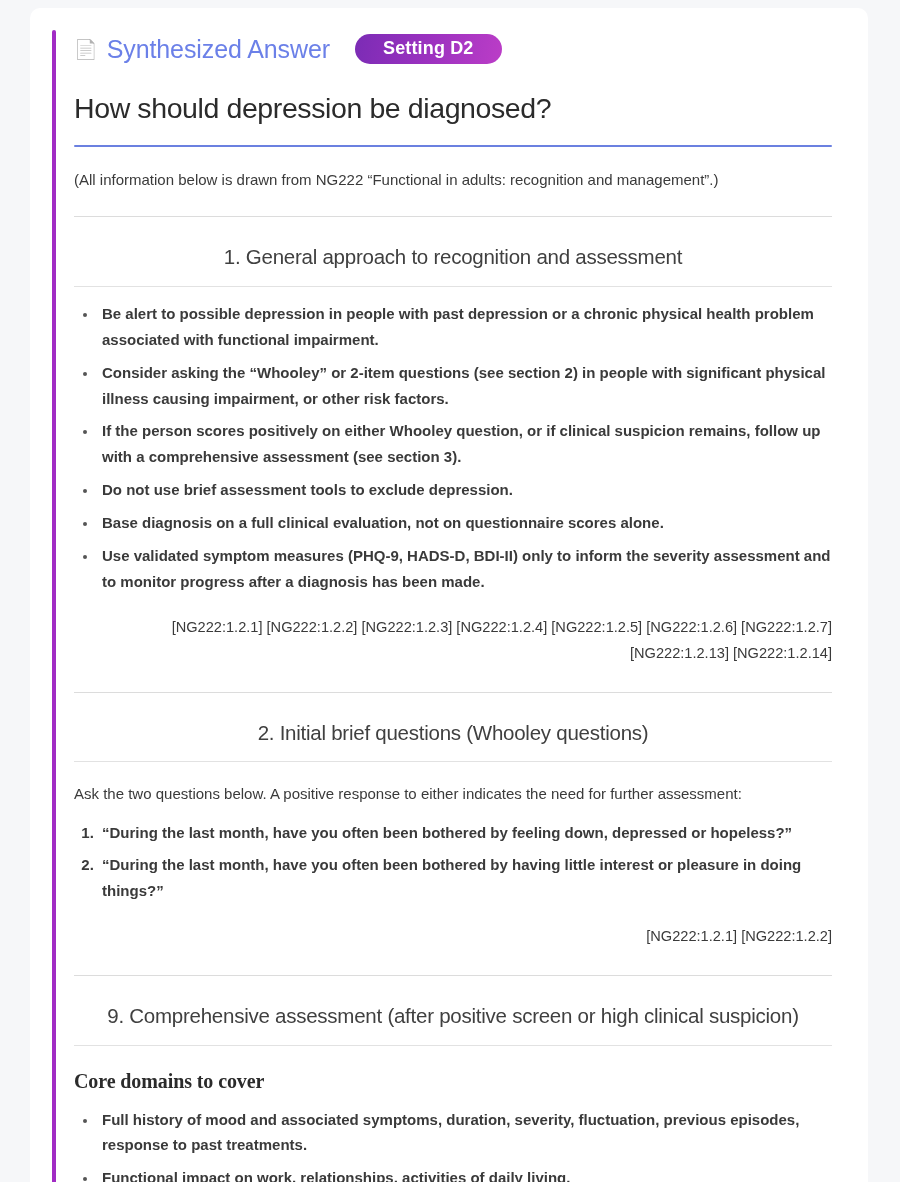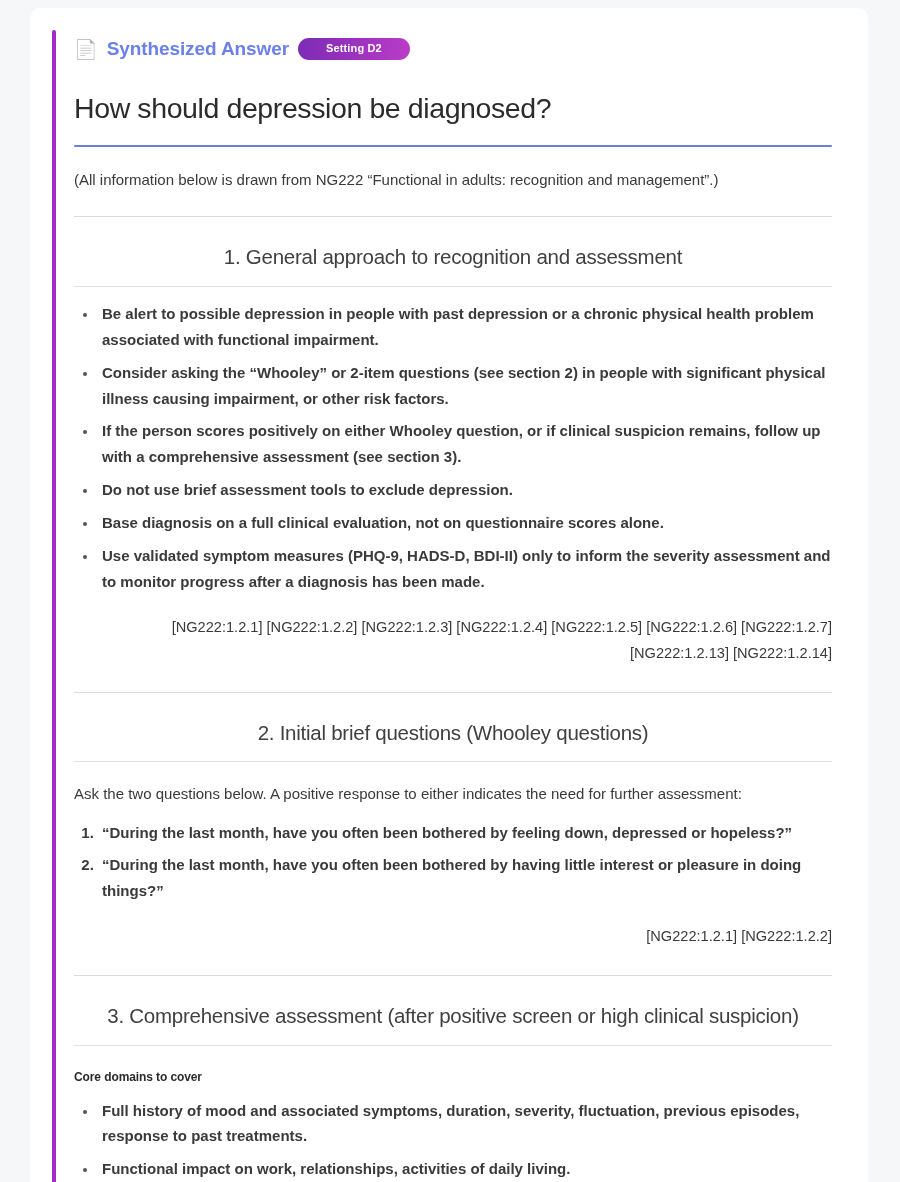--- a/index.html
+++ b/index.html
@@ -46,34 +46,34 @@
     height: 30px;
   }
   .doc-icon {
     font-size: 19px;
     line-height: 1;
     display: inline-block;
     filter: grayscale(100%);
     user-select: none;
   }
   .head-label {
-    font-size: 19px;
-    font-weight: bold;
+    font-size: 25px;
+    font-weight: normal;
     color: #6b80e8;
     letter-spacing: -0.1px;
     text-align: center;
   }
   .setting-badge {
     display: inline-block;
-    margin-left: 0;
+    margin-left: 16px;
     padding: 4px 28px 5px;
     border-radius: 999px;
     background: linear-gradient(100deg, #7b2cb5 0%, #9a31bf 48%, #bb3dc7 100%);
     color: #ffffff;
-    font-size: 11px;
+    font-size: 18px;
     font-weight: bold;
     letter-spacing: 0.15px;
     line-height: 1.15;
     white-space: nowrap;
   }
 
   
   .q-title {
     margin: 27px 0 0 0;
     font-size: 28.5px;
@@ -116,24 +116,25 @@
   }
   .sec-underline {
     margin: 11px 0 0 0;
     height: 1px;
     background: #e2e2e2;
     border: 0;
   }
 
   h3.sub-title {
     margin: 24px 0 0 0;
-    font-size: 12px;
+    font-size: 20px;
     font-weight: bold;
     color: #2b2b2b;
     letter-spacing: -0.1px;
+    font-family: Liberation Serif, serif;
   }
 
   p.lead {
     margin: 20px 0 0 0;
     font-size: 15px;
     color: #3a3a3a;
     line-height: 1.55;
   }
 
   ul.bullets, ol.numbers {
@@ -197,21 +198,21 @@
     <h2 class="sec-title">2. Initial brief questions (Whooley questions)</h2>
     <hr class="sec-underline">
     <p class="lead">Ask the two questions below. A positive response to either indicates the need for further assessment:</p>
     <ol class="numbers">
       <li>“During the last month, have you often been bothered by feeling down, depressed or hopeless?”</li>
       <li>“During the last month, have you often been bothered by having little interest or pleasure in doing things?”</li>
     </ol>
     <p class="citations">[NG222:1.2.1] [NG222:1.2.2]</p>
 
     <hr class="sec-rule">
-    <h2 class="sec-title">3. Comprehensive assessment (after positive screen or high clinical suspicion)</h2>
+    <h2 class="sec-title">9. Comprehensive assessment (after positive screen or high clinical suspicion)</h2>
     <hr class="sec-underline">
     <h3 class="sub-title">Core domains to cover</h3>
     <ul class="bullets">
       <li>Full history of mood and associated symptoms, duration, severity, fluctuation, previous episodes, response to past treatments.</li>
       <li>Functional impact on work, relationships, activities of daily living.</li>
       <li>Alcohol or substance use.</li>
     </ul>
 
   </div>
 </div>

